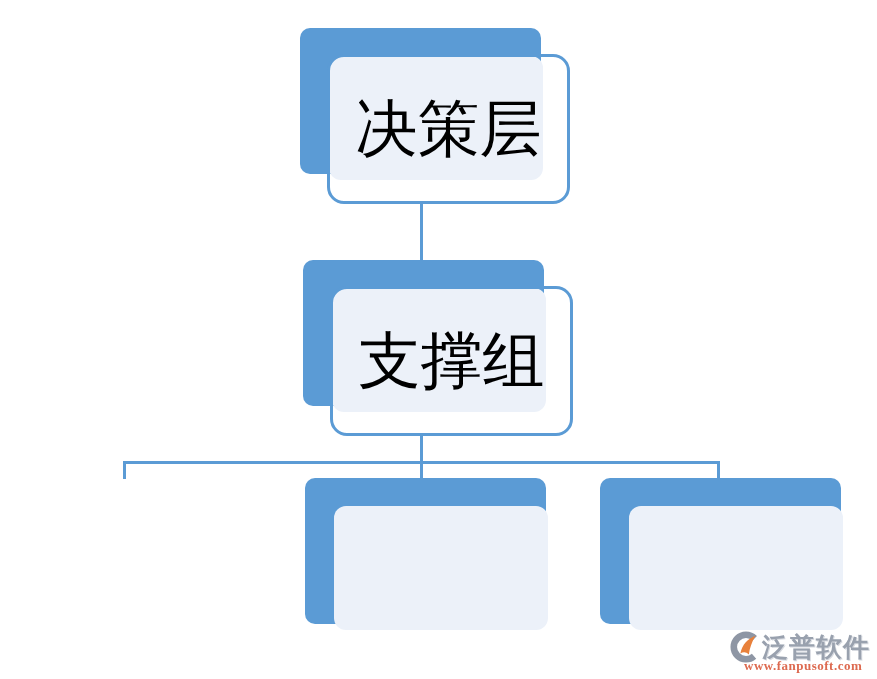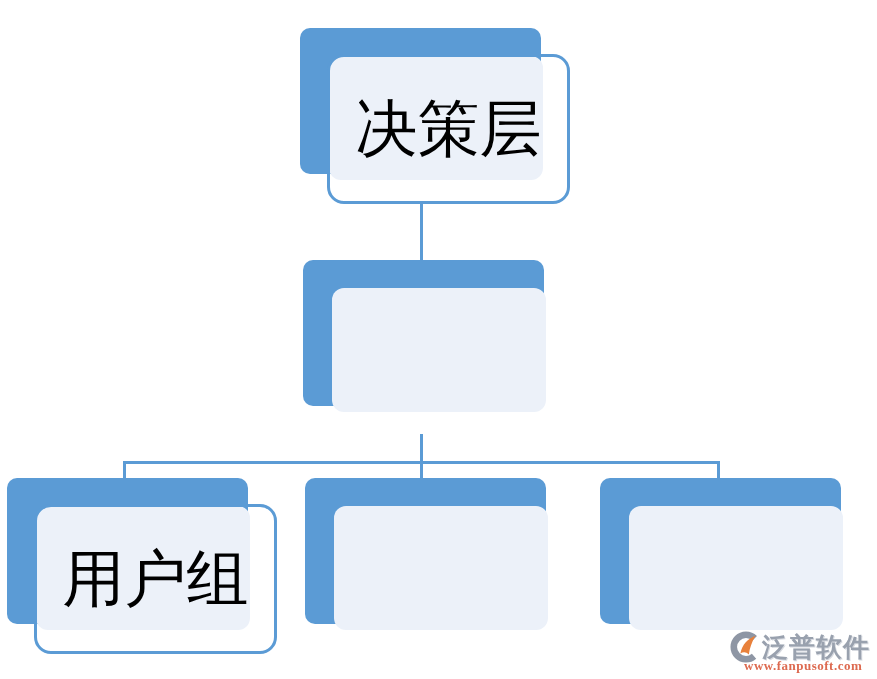--- a/index.html
+++ b/index.html
@@ -86,29 +86,25 @@
     <div class="back"></div>
     <div class="fill"></div>
     <div class="outline">
       <span class="label">决策层</span>
     </div>
   </div>
 
   <div class="node" style="left:303px;top:260px">
     <div class="back"></div>
     <div class="fill"></div>
+    <div class="outline">
+      <span class="label">支撑组</span>
+    </div>
   </div>
 
-  <div class="node" style="left:7px;top:478px">
-    <div class="back"></div>
-    <div class="fill"></div>
-    <div class="outline">
-      <span class="label">用户组</span>
-    </div>
-  </div>
 
   <div class="node" style="left:305px;top:478px">
     <div class="back"></div>
     <div class="fill"></div>
   </div>
 
   <div class="node" style="left:600px;top:478px">
     <div class="back"></div>
     <div class="fill"></div>
   </div>

